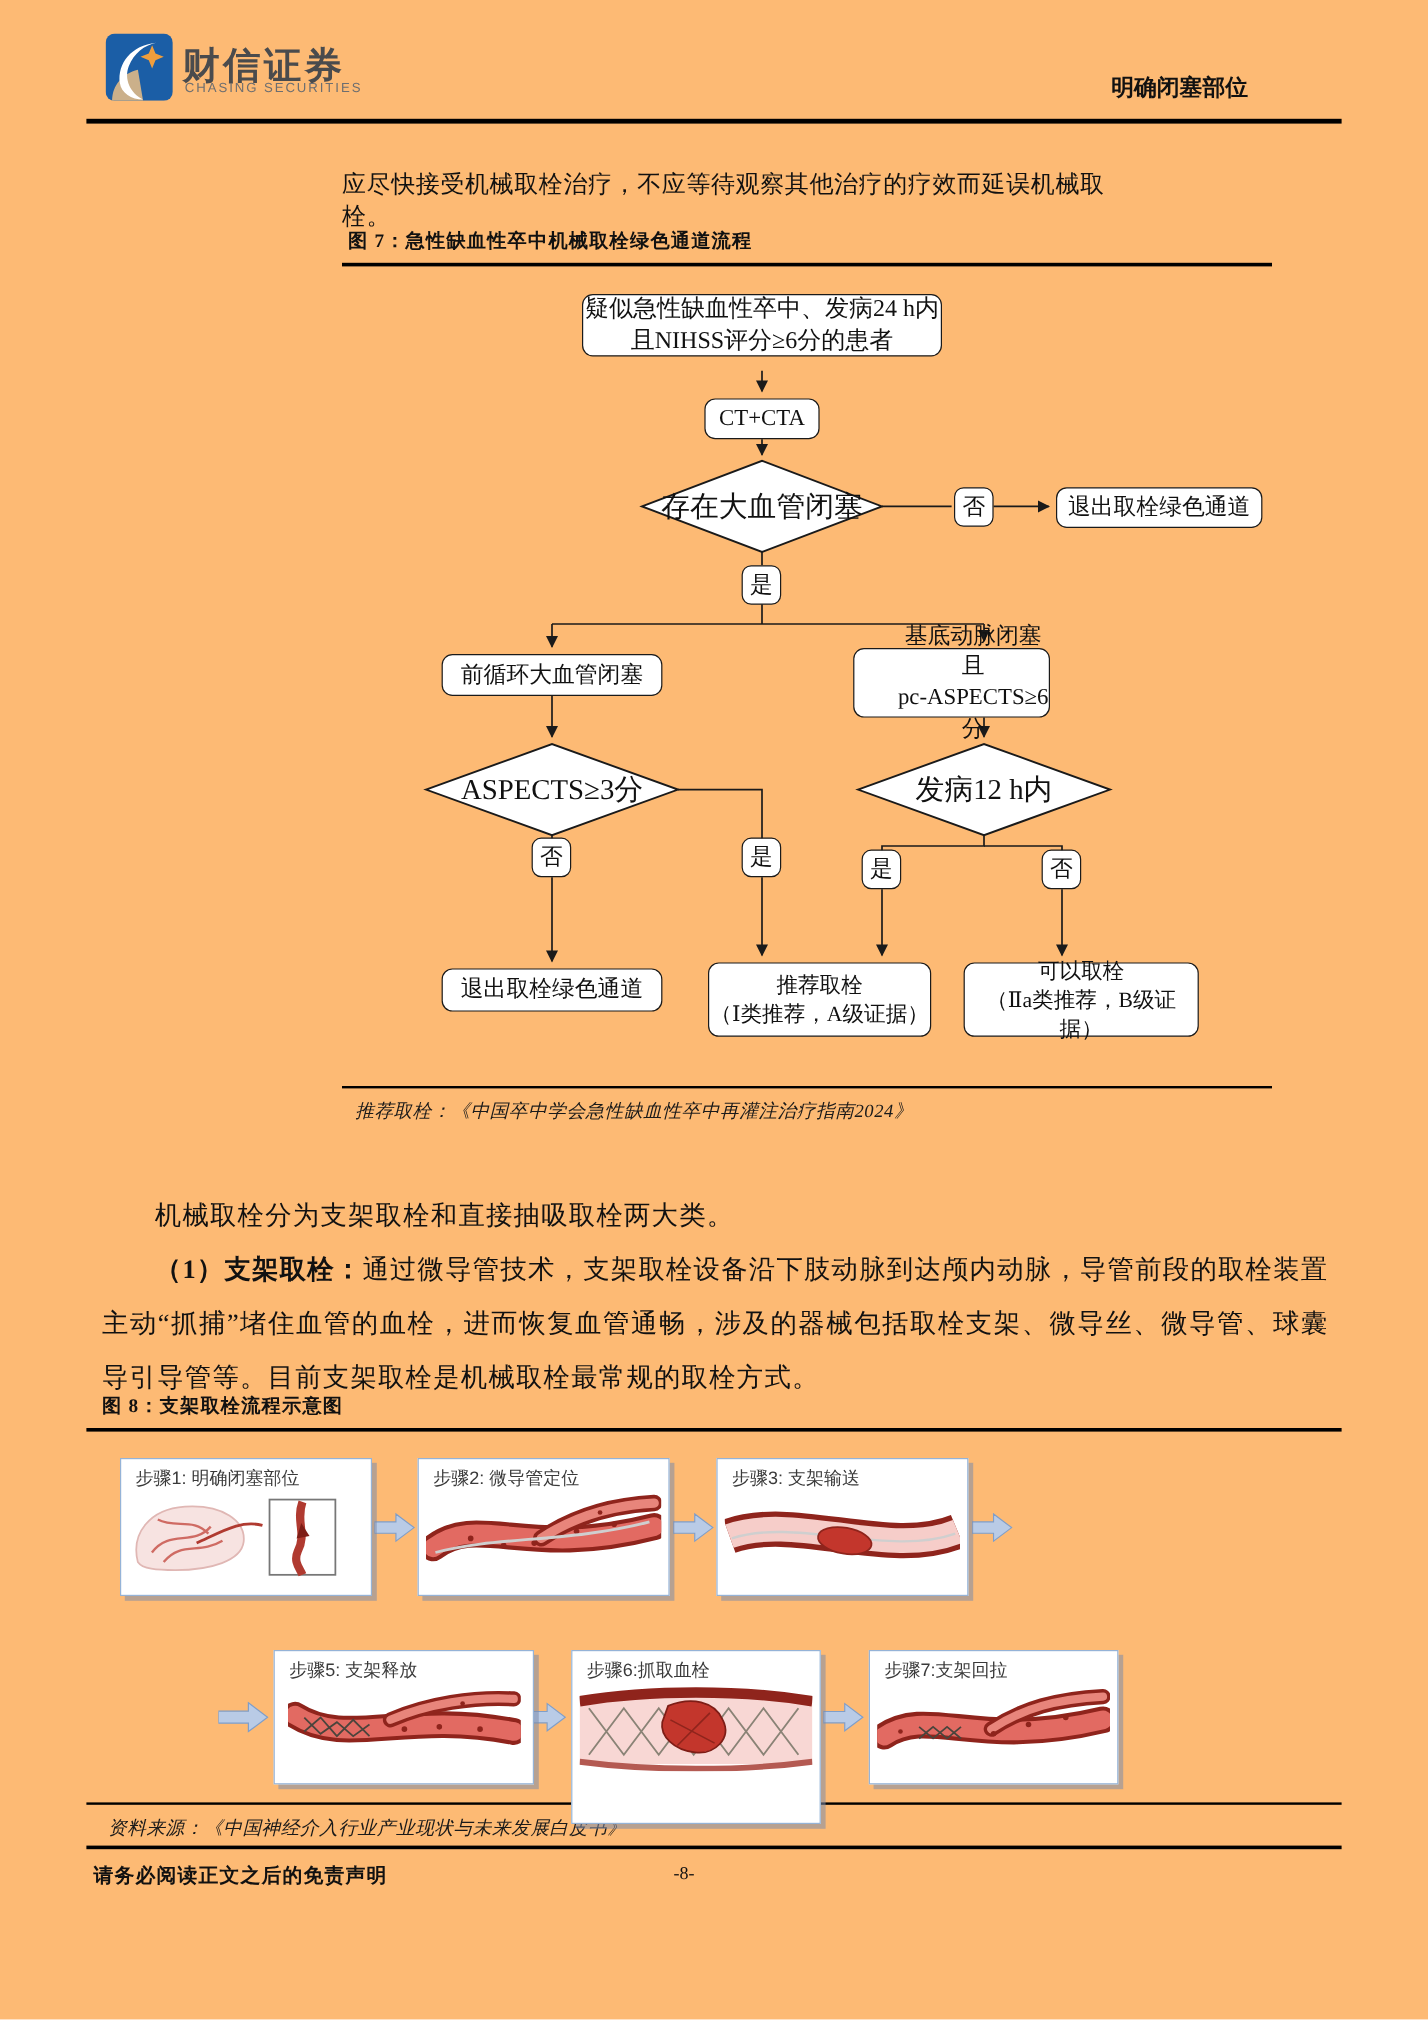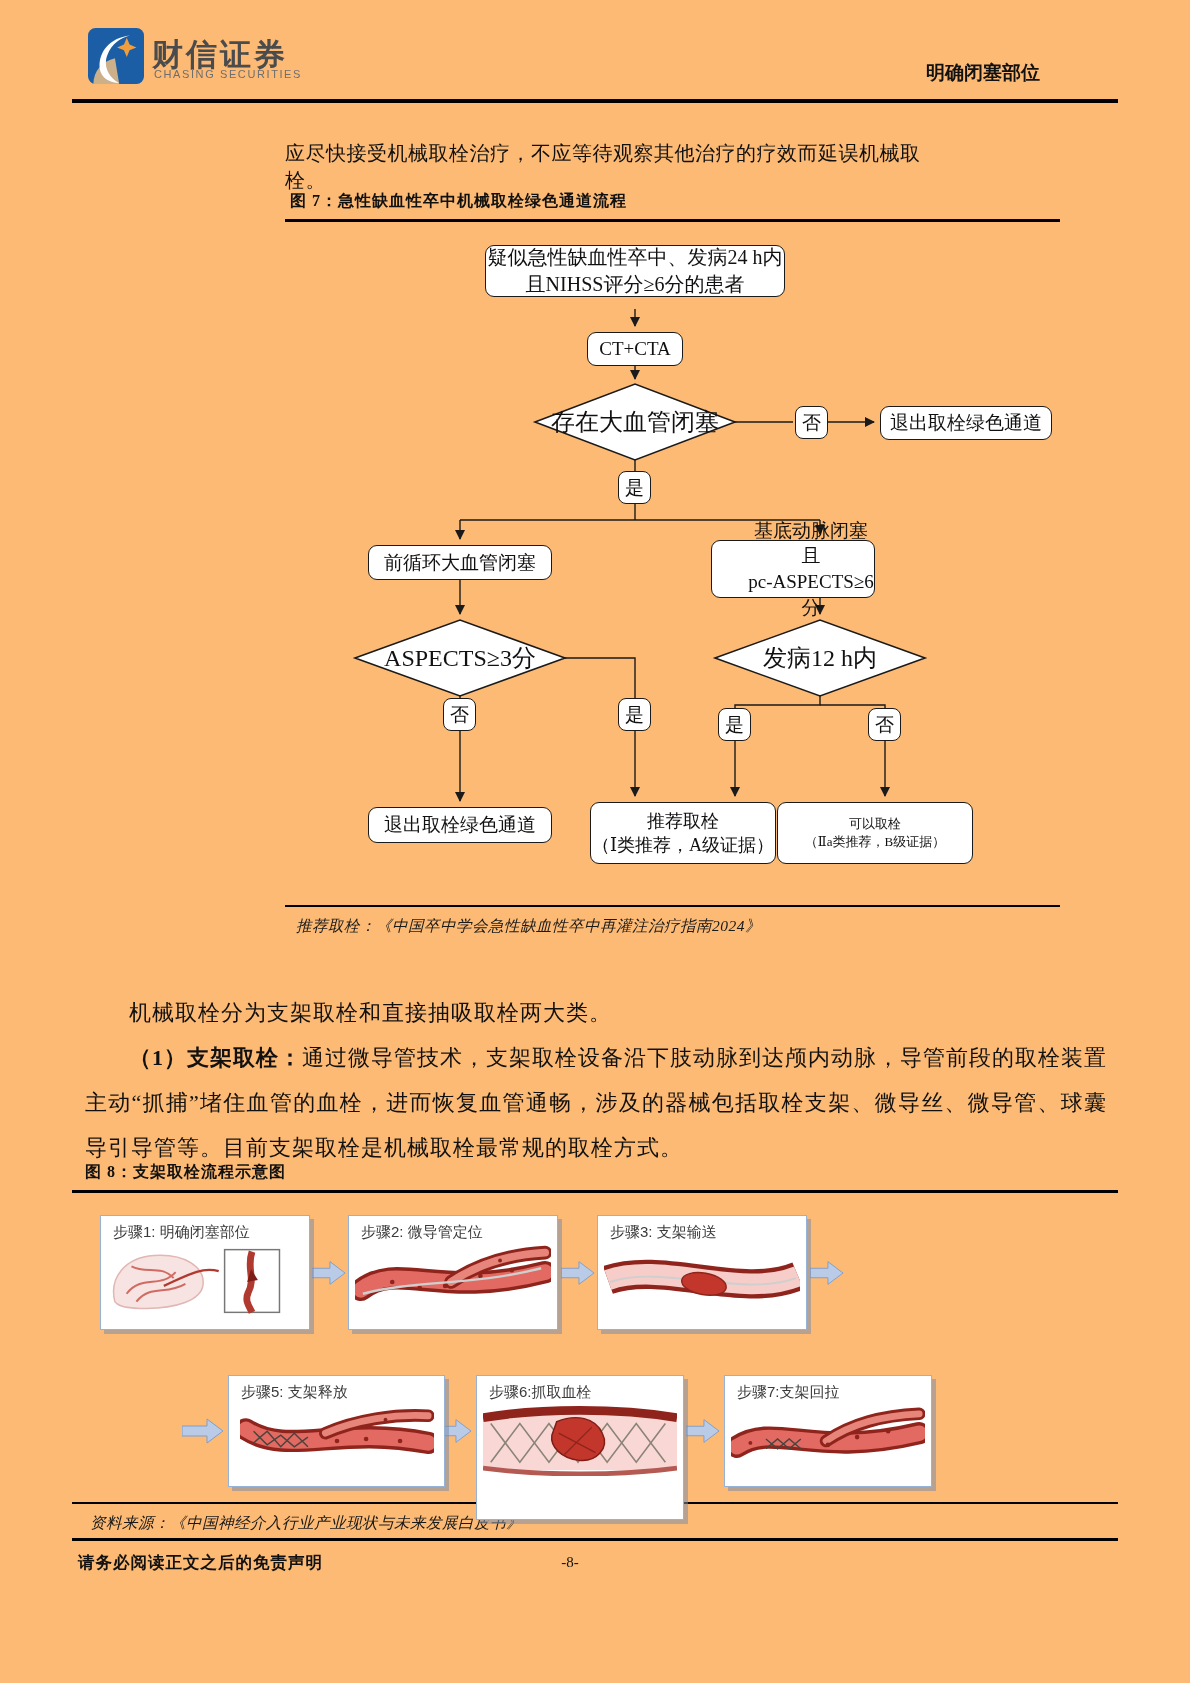--- a/index.html
+++ b/index.html
@@ -112,21 +112,21 @@
     <div class="fc-diamond-text" style="left:430px;top:390px;width:210px;height:76px;">发病12 h内</div>
 
     <div class="fc-box" style="left:158px;top:468px;width:33px;height:33px;border-radius:8px;">否</div>
     <div class="fc-box" style="left:333px;top:468px;width:33px;height:33px;border-radius:8px;">是</div>
     <div class="fc-box" style="left:433px;top:478px;width:33px;height:33px;border-radius:8px;">是</div>
     <div class="fc-box" style="left:583px;top:478px;width:33px;height:33px;border-radius:8px;">否</div>
 
     <div class="fc-box" style="left:83px;top:577px;width:184px;height:36px;">退出取栓绿色通道</div>
     <div class="fc-box preline" style="left:305px;top:572px;width:186px;height:62px;font-size:18px;">推荐取栓
 （Ⅰ类推荐，A级证据）</div>
-    <div class="fc-box preline" style="left:492px;top:572px;width:196px;height:62px;font-size:13px;">可以取栓
+    <div class="fc-box preline" style="left:518px;top:572px;width:196px;height:62px;font-size:18px;">可以取栓
 （Ⅱa类推荐，B级证据）</div>
   </div>
 
   <div class="rule" style="left:285px;top:905px;width:775px;height:2px;"></div>
   <div class="abs source" style="left:296px;top:916px;">推荐取栓：《中国卒中学会急性缺血性卒中再灌注治疗指南2024》</div>
 
   <div class="abs para" style="left:85px;top:990px;width:1022px;text-indent:2em;">机械取栓分为支架取栓和直接抽吸取栓两大类。</div>
   <div class="abs para" style="left:85px;top:1035px;width:1022px;text-indent:2em;">
     <span style="font-weight:bold;">（1）支架取栓：</span><span>通过微导管技术，支架取栓设备沿下肢动脉到达颅内动脉，导管前段的取栓装置主动“抓捕”堵住血管的血栓，进而恢复血管通畅，涉及的器械包括取栓支架、微导丝、微导管、球囊导引导管等。目前支架取栓是机械取栓最常规的取栓方式。</span>
   </div>

